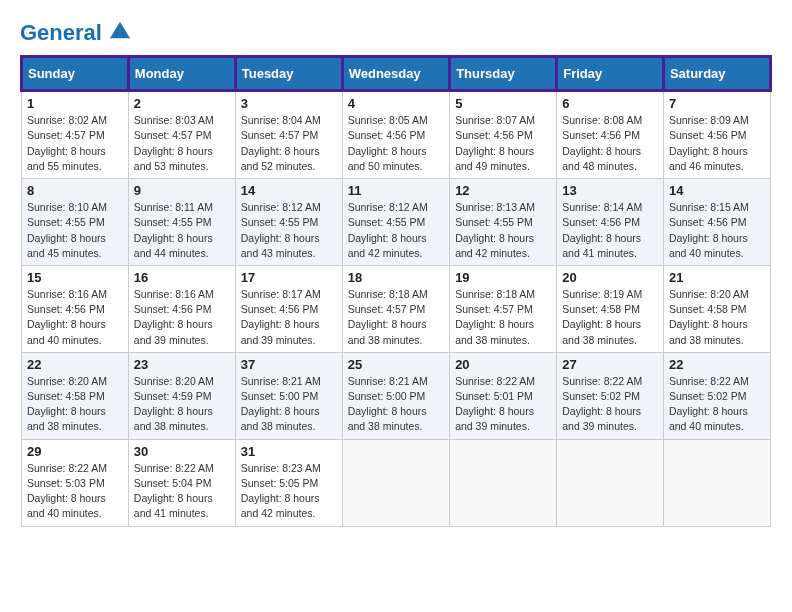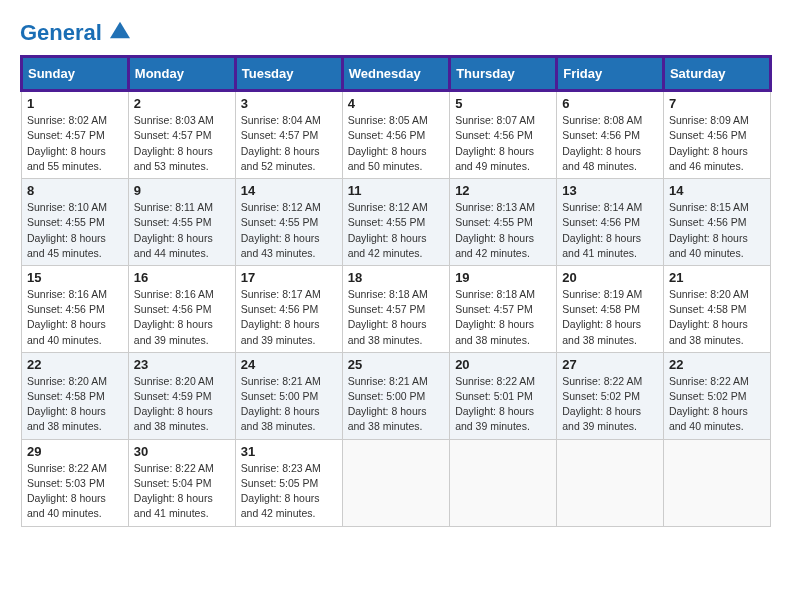--- a/index.html
+++ b/index.html
@@ -261,21 +261,21 @@
             Sunrise: 8:20 AM<br>Sunset: 4:58 PM<br>Daylight: 8 hours and 38 minutes.
           </div>
         </td>
         <td>
           <span class="day-num">23</span>
           <div class="day-info">
             Sunrise: 8:20 AM<br>Sunset: 4:59 PM<br>Daylight: 8 hours and 38 minutes.
           </div>
         </td>
         <td>
-          <span class="day-num">24</span>
+          <span class="day-num">37</span>
           <div class="day-info">
             Sunrise: 8:21 AM<br>Sunset: 5:00 PM<br>Daylight: 8 hours and 38 minutes.
           </div>
         </td>
         <td>
           <span class="day-num">25</span>
           <div class="day-info">
             Sunrise: 8:21 AM<br>Sunset: 5:00 PM<br>Daylight: 8 hours and 38 minutes.
           </div>
         </td>

